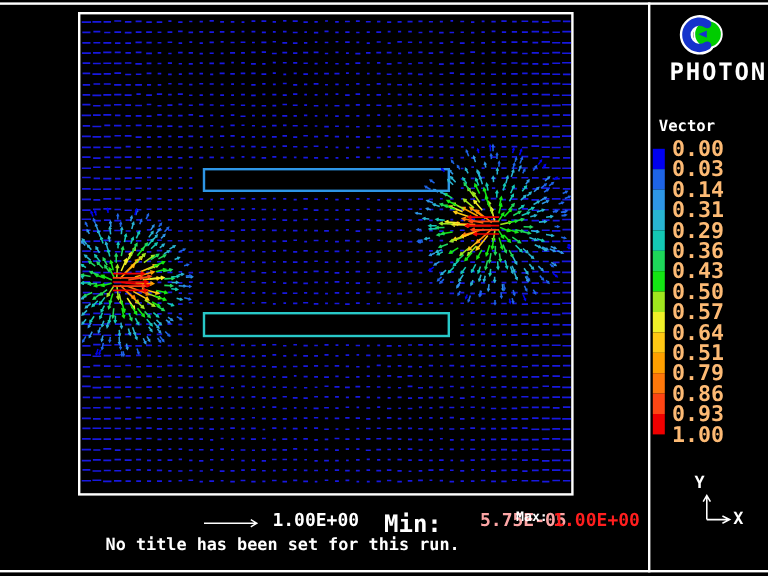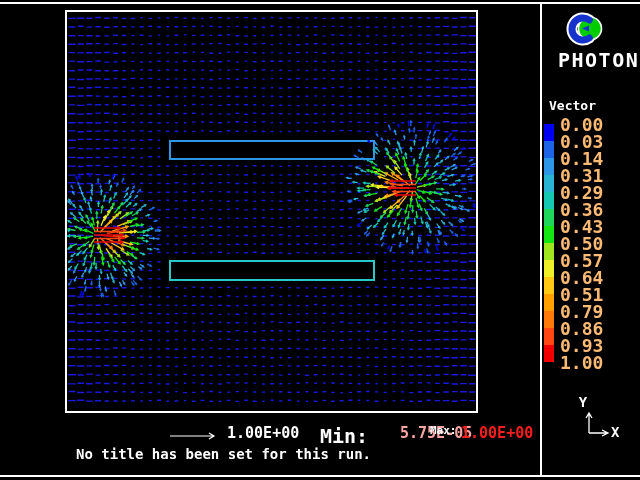--- a/index.html
+++ b/index.html
@@ -14,21 +14,21 @@
   #photon-label{left:558px;top:48px;font-size:20px;letter-spacing:1.5px;}
   #legend{position:absolute;left:544px;top:98px;width:70px;height:290px;}
   #legend-title{position:absolute;left:5px;top:0;color:#fff;font-weight:bold;font-size:13px;}
   .legend-swatch{position:absolute;left:0;width:10px;height:17px;}
   .legend-label{position:absolute;left:16px;color:#fdba74;font-weight:bold;font-size:18px;line-height:15px;}
   #scale-value{left:227px;top:424px;font-size:15px;}
   #min-label{left:320px;top:424px;font-size:20px;}
   #min-value{left:352px;top:424px;font-size:15px;}
   #max-label{left:430px;top:424px;font-size:11px;}
   #max-value{left:461px;top:424px;font-size:15px;}
-  #run-title{left:76px;top:446px;font-size:14px;}
+  #run-title{left:88px;top:446px;font-size:14px;}
   .absvg{position:absolute;}
 </style>
 </head>
 <body>
 
 <div id="screen">
 
   <div class="hline" style="top:2px"></div>
   <div class="hline" style="top:475px"></div>
   <div class="vline" style="left:540px;top:2px;height:475px"></div>

